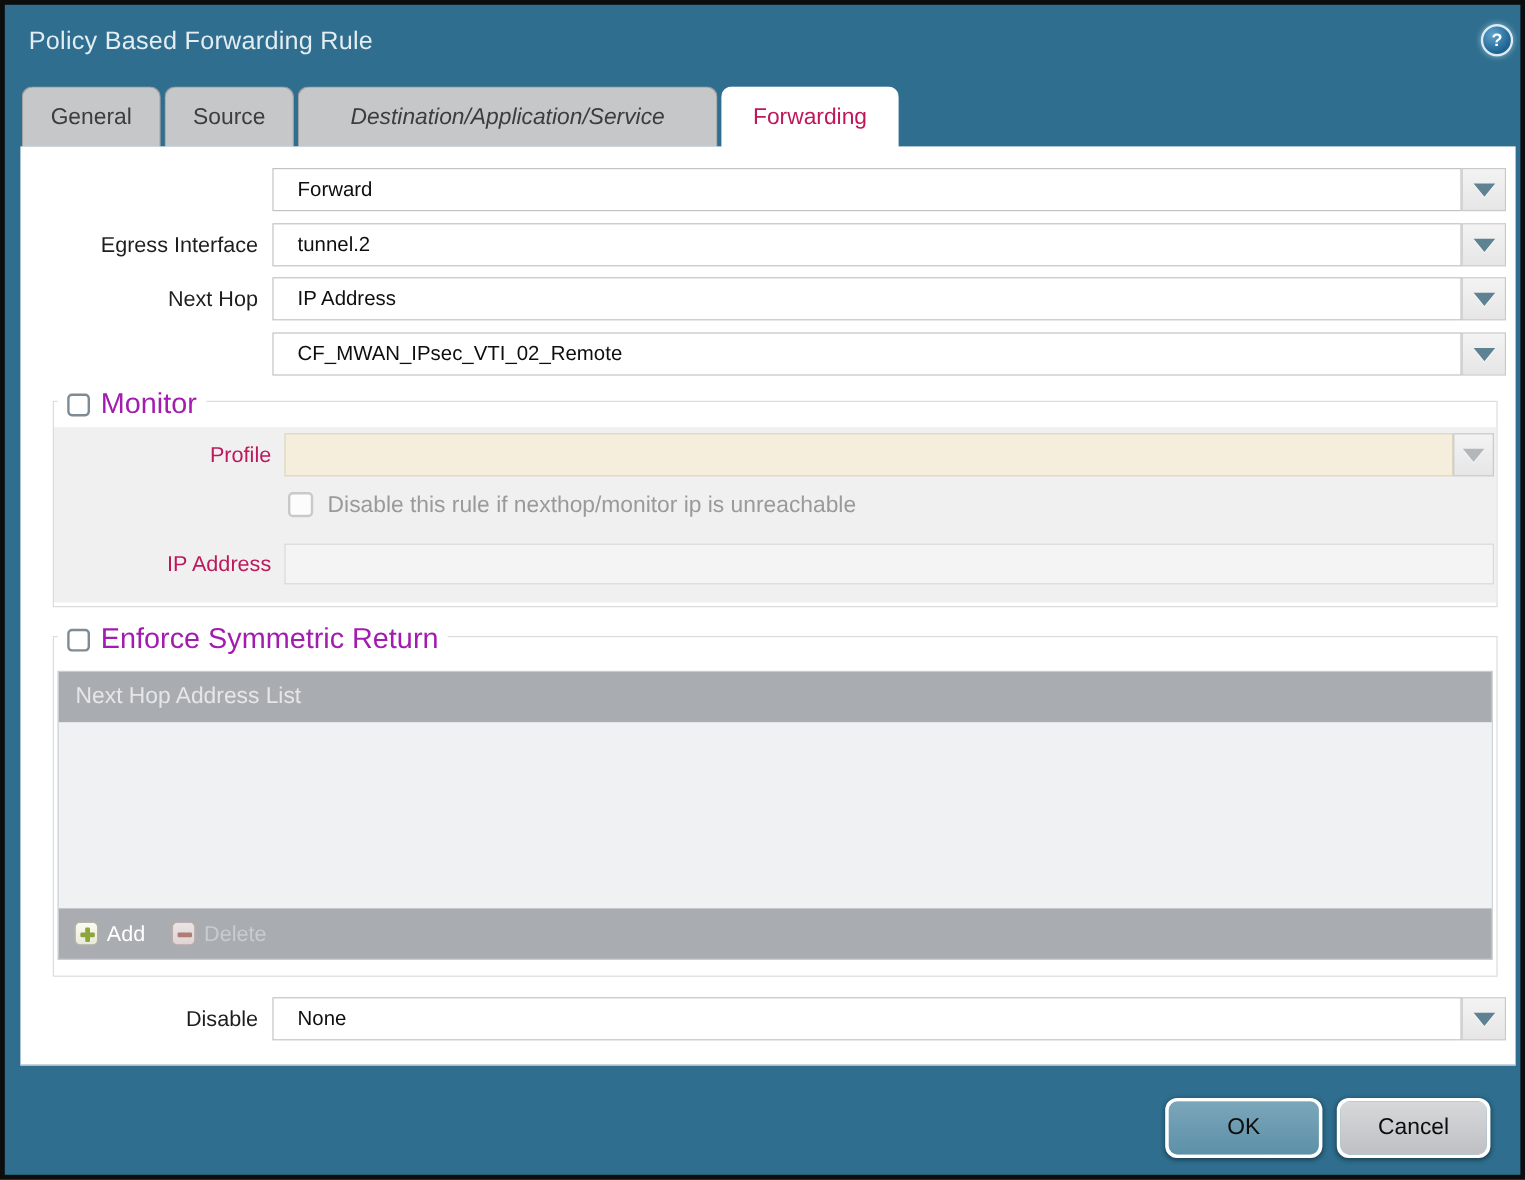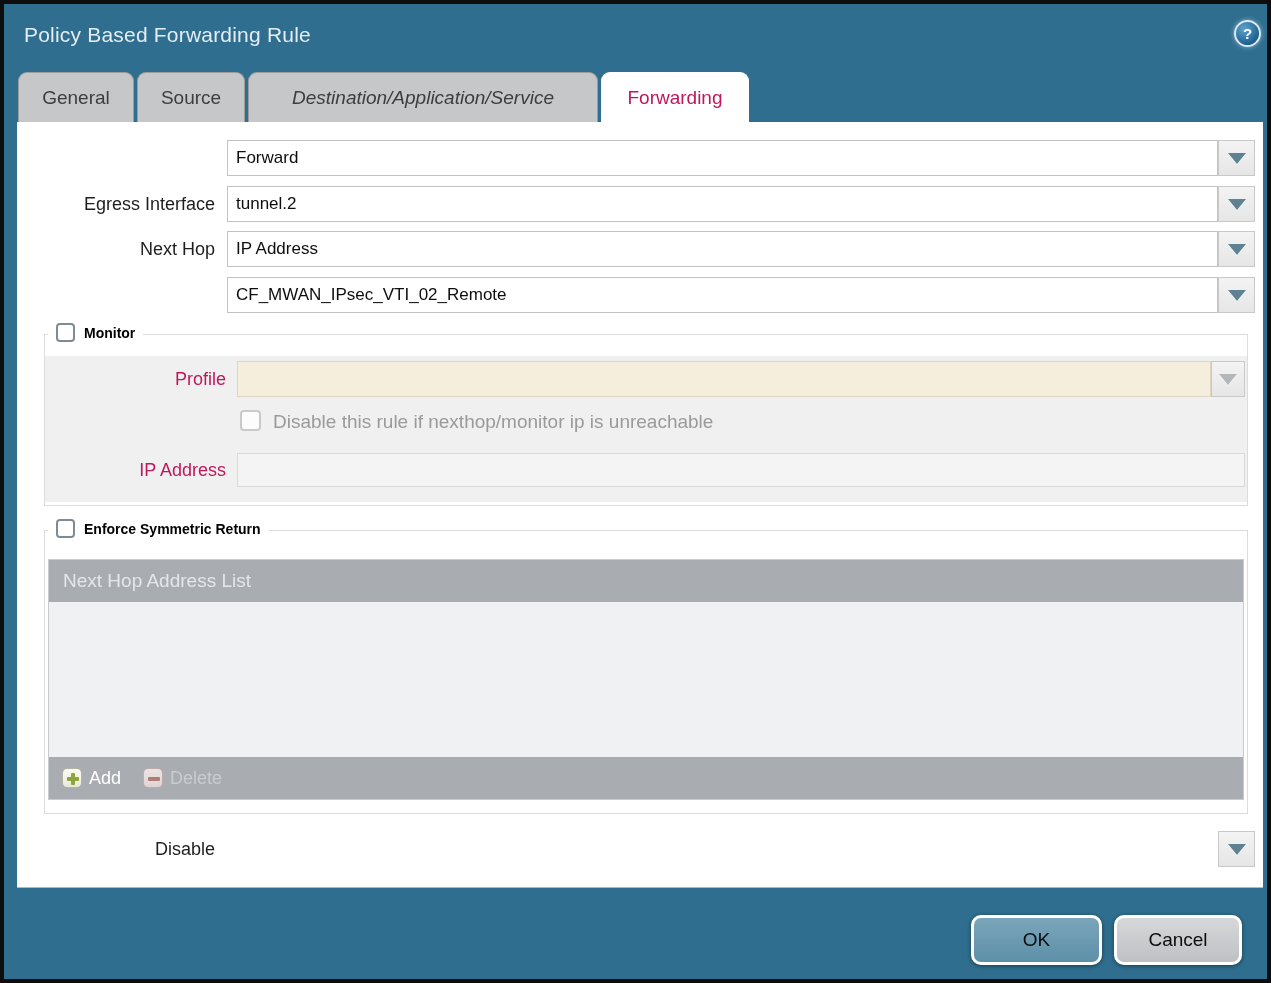--- a/index.html
+++ b/index.html
@@ -50,42 +50,42 @@
   .layer{position:absolute;inset:0;z-index:4;}
   .field-label{
     position:absolute;font-size:18px;color:#1e1e1e;
     text-align:right;line-height:36px;
   }
   .fl-main{left:13px;width:198px;}
   .field-input{
     position:absolute;height:36px;
     border:1px solid #c3c3c3;background:#fff;
     font-family:"Liberation Sans", sans-serif;
-    font-size:17px;color:#0e0e0e;padding:0 8px;outline:none;
+    font-size:17px;color:#0e0e0e;padding:0 20px;outline:none;
   }
   .dd-btn{
     position:absolute;width:37px;height:36px;
     background:linear-gradient(#f3f3f3,#e6e6e6);
     border:1px solid #c9c9c9;
     display:flex;align-items:center;justify-content:center;cursor:pointer;
   }
   .dd-arrow{
     width:0;height:0;
     border-left:9px solid transparent;border-right:9px solid transparent;
     border-top:11px solid #5e8292;
     filter:drop-shadow(0 1px 0 rgba(255,255,255,.7));
   }
   .dd-btn.disabled .dd-arrow{border-top-color:#b3b7ba;}
   
   .group{position:absolute;border:1px solid #dcdcdc;background:#fff;}
   .group-legend{
     position:absolute;top:-12px;left:3px;background:#ffffff;
     padding:0 8px;display:flex;align-items:center;gap:9px;
   }
-  .group-title{font-size:14px;font-weight:bold;color:#000000;}
+  .group-title{font-size:24px;font-weight:normal;color:#a21caf;}
   .checkbox{
     width:19px;height:19px;background:#ffffff;
     border:2px solid #7e8b95;border-radius:4px;cursor:pointer;flex:none;
   }
   .checkbox.disabled{border:2px solid #c9c9c9;background:#fcfcfc;cursor:default;}
   .panel{
     position:absolute;left:0;top:21px;width:100%;height:146px;
     background:#f0f0f0;
   }
   .panel .field-label{color:#be185d;}
@@ -215,20 +215,21 @@
           </div>
           <div class="tbl-btn">
             <span class="tbl-btn-icon del-icon"></span>
             <span class="del-label">Delete</span>
           </div>
         </div>
       </div>
     </div>
 
     <div class="field-label fl-main" style="top:827px;">Disable</div>
+    <input class="field-input" style="left: 223px; top: 827px; width: 991px;" readonly="" value="None">
     <div class="dd-btn" style="left:1214px;top:827px;">
       <span class="dd-arrow"></span>
     </div>
 
   </div>
 
   <div class="btn btn-ok">
     <span>OK</span>
   </div>
   <div class="btn btn-cancel">

